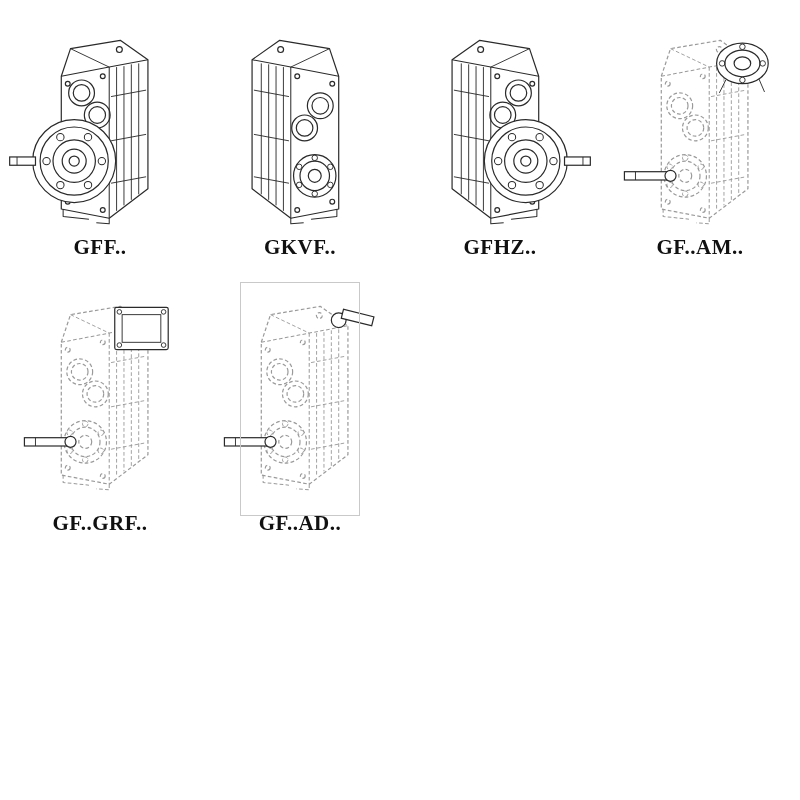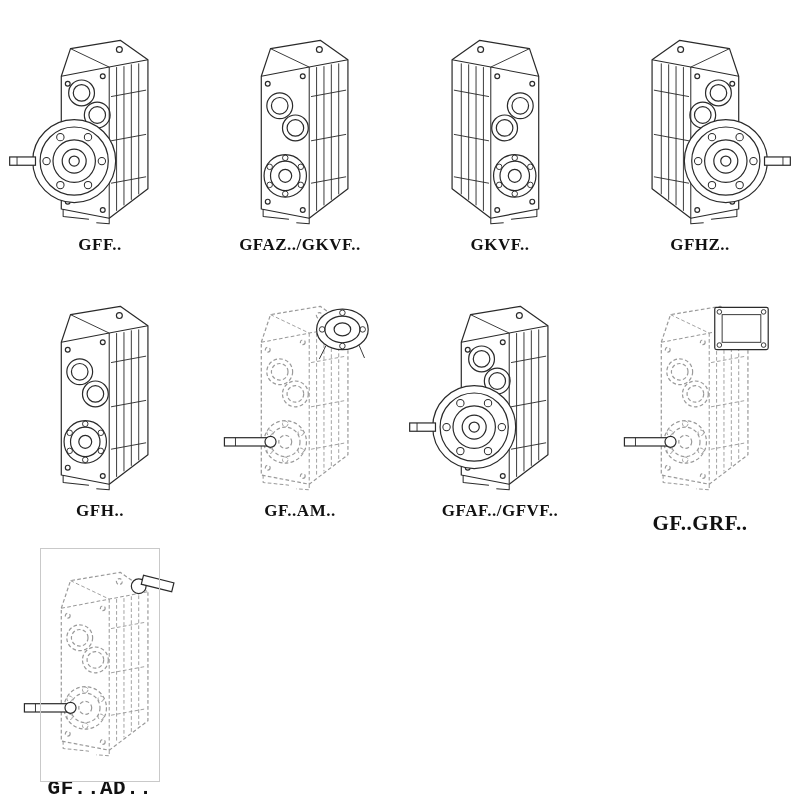--- a/index.html
+++ b/index.html
@@ -18,25 +18,25 @@
     grid-template-columns:repeat(4,200px);
     grid-auto-rows:266px;
     width:800px;
   }
   .cell{
     display:flex;flex-direction:column;align-items:center;
     padding-top:5px;box-sizing:border-box;
   }
   .drw{width:196px;height:212px;color:var(--line);flex:0 0 auto;}
   .lbl{
-    font-weight:bold;font-size:17px;letter-spacing:.5px;
+    font-weight:bold;font-size:21px;letter-spacing:.5px;
     margin-top:2px;white-space:nowrap;color:#111;
   }
   .cell.big .lbl{font-size:21px;margin-top:12px;}
-  .cell.boxed{outline:1px solid #c9c9c9;outline-offset:-1px;font-family:Liberation Mono, monospace;}
+  .cell.boxed{outline:1px solid #c9c9c9;outline-offset:-1px;}
   use.ph{color:var(--phantom-line);stroke-dasharray:4 2.5;}
   .defs{position:absolute;width:0;height:0;}
 </style>
 </head>
 <body>
 
 <svg class="defs" aria-hidden="true">
   <defs>
     <g id="sym-housing" fill="none" stroke="currentColor" stroke-width="1.3" stroke-linejoin="round">
       <path d="M58,60 L68,30 L122,21 L152,42 L152,182 L110,214 L58,204 Z"></path>
@@ -134,28 +134,20 @@
 
   <figure class="cell">
     <svg class="drw" viewBox="0 0 200 230" role="img">
       <use href="#sym-housing"></use>
       <use href="#sym-bores-upper" transform="translate(2,-14)"></use>
       <use href="#sym-flange" transform="translate(72,152)"></use>
     </svg>
     <figcaption class="lbl">GFF..</figcaption>
   </figure>
 
-  <figure class="cell">
-    <svg class="drw" viewBox="0 0 200 230" role="img">
-      <use href="#sym-housing"></use>
-      <use href="#sym-bores-upper"></use>
-      <use href="#sym-bore-lower"></use>
-    </svg>
-    <figcaption class="lbl">GFAZ../GKVF..</figcaption>
-  </figure>
 
   <figure class="cell">
     <svg class="drw" viewBox="0 0 200 230" role="img">
       <g transform="translate(200,0) scale(-1,1)">
         <use href="#sym-housing"></use>
         <use href="#sym-bores-upper"></use>
         <use href="#sym-bore-lower"></use>
       </g>
     </svg>
     <figcaption class="lbl">GKVF..</figcaption>
@@ -165,50 +157,34 @@
     <svg class="drw" viewBox="0 0 200 230" role="img">
       <g transform="translate(200,0) scale(-1,1)">
         <use href="#sym-housing"></use>
         <use href="#sym-bores-upper" transform="translate(2,-14)"></use>
         <use href="#sym-flange" transform="translate(72,152)"></use>
       </g>
     </svg>
     <figcaption class="lbl">GFHZ..</figcaption>
   </figure>
 
-  <figure class="cell">
-    <svg class="drw" viewBox="0 0 200 230" role="img">
-      <use href="#sym-housing"></use>
-      <use href="#sym-bores-upper"></use>
-      <use href="#sym-bore-lower"></use>
-    </svg>
-    <figcaption class="lbl">GFH..</figcaption>
-  </figure>
 
 
   <figure class="cell">
     <svg class="drw" viewBox="0 0 200 230" role="img">
       <use href="#sym-housing" class="ph"></use>
       <use href="#sym-bores-upper" class="ph"></use>
       <use href="#sym-bore-lower" class="ph"></use>
       <use href="#sym-outshaft"></use>
       <use href="#sym-inflange"></use>
     </svg>
     <figcaption class="lbl">GF..AM..</figcaption>
   </figure>
 
 
-  <figure class="cell">
-    <svg class="drw" viewBox="0 0 200 230" role="img">
-      <use href="#sym-housing"></use>
-      <use href="#sym-bores-upper" transform="translate(2,-14)"></use>
-      <use href="#sym-flange" transform="translate(72,152)"></use>
-    </svg>
-    <figcaption class="lbl">GFAF../GFVF..</figcaption>
-  </figure>
 
 
   <figure class="cell big">
     <svg class="drw" viewBox="0 0 200 230" role="img">
       <use href="#sym-housing" class="ph"></use>
       <use href="#sym-bores-upper" class="ph"></use>
       <use href="#sym-bore-lower" class="ph"></use>
       <use href="#sym-outshaft"></use>
       <use href="#sym-adapter"></use>
     </svg>

